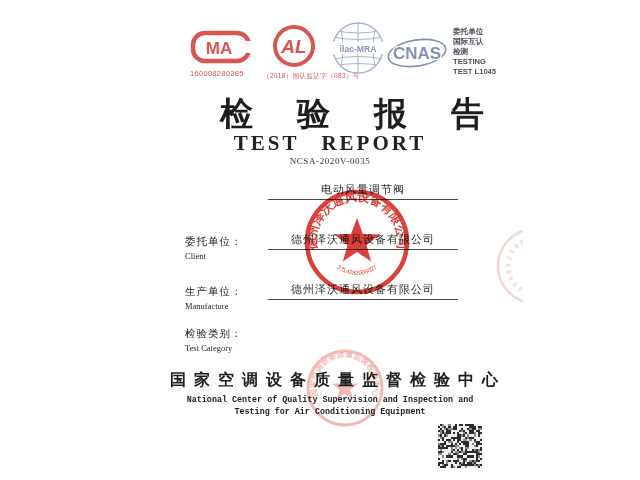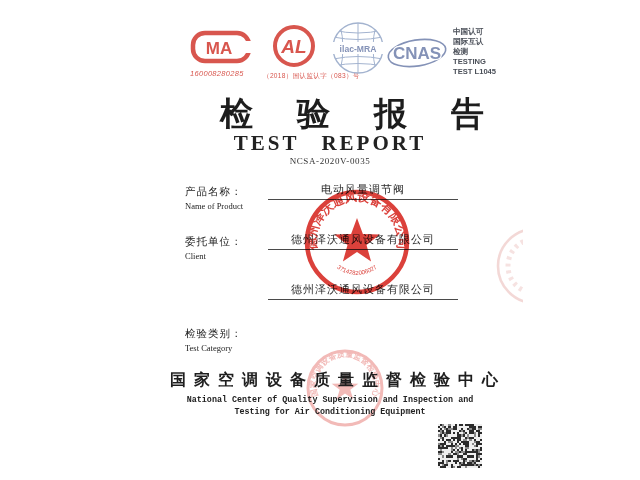--- a/index.html
+++ b/index.html
@@ -46,21 +46,21 @@
 
 <div id="page">
 
 
   <div class="abs" style="left:190px;top:30px;">
     <svg width="62" height="36">
       <rect x="3" y="3" width="56" height="28" rx="12" fill="none" stroke="#d8564e" stroke-width="4.5"></rect>
       <rect x="52" y="11" width="10" height="12" fill="#ffffff"></rect>
       <text x="29" y="24" font-size="17" font-weight="bold" fill="#d8564e" text-anchor="middle" font-family="Liberation Sans,sans-serif">MA</text>
     </svg>
-    <div class="logo-caption" style="margin-top:-1px;font-style:italic;">160008280285</div>
+    <div class="logo-caption" style="margin-top:-1px;">160008280285</div>
   </div>
 
   <div class="abs" style="left:263px;top:24px;width:110px;">
     <svg width="46" height="44" style="margin-left:8px;">
       <circle cx="23" cy="22" r="19" fill="none" stroke="#d8564e" stroke-width="4"></circle>
       <text x="23" y="29" font-size="19" font-weight="bold" font-style="italic" fill="#d8564e" text-anchor="middle" font-family="Liberation Sans,sans-serif">AL</text>
     </svg>
     <div class="logo-caption" style="font-size:6.6px;">（2018）国认监认字（083）号</div>
   </div>
 
@@ -83,43 +83,43 @@
     <rect x="2" y="21" width="52" height="12" fill="#ffffff"></rect>
     <text x="28" y="30.5" font-size="8.6" font-weight="bold" fill="#8492b7" text-anchor="middle" font-family="Liberation Sans,sans-serif">ilac-MRA</text>
   </svg>
 
   <svg class="abs" style="left:386px;top:34px;" width="62" height="40">
     <ellipse cx="31" cy="19" rx="29" ry="13" fill="none" stroke="#8492b7" stroke-width="1.6" transform="rotate(-9 31 19)"></ellipse>
     <text x="31" y="25" font-size="17" font-weight="bold" fill="#8492b7" text-anchor="middle" font-family="Liberation Sans,sans-serif" style="paint-order:stroke;stroke:#ffffff;stroke-width:2.5px;">CNAS</text>
   </svg>
 
   <div class="abs accred" style="left:453px;top:27px;">
-    <div>中国认可</div>
+    <div>委托单位</div>
     <div>国际互认</div>
     <div>检测</div>
     <div>TESTING</div>
     <div>TEST L1045</div>
   </div>
 
   <div class="abs title-cn">检验报告</div>
   <div class="abs title-en">TEST REPORT</div>
   <div class="abs report-no">NCSA-2020V-0035</div>
 
-  <div class="abs" style="left:185px;top:185px;">
-    <div class="f-label-cn">产品名称：</div>
-    <div class="f-label-en">Name of Product</div>
-  </div>
   <div class="abs" style="left:185px;top:235px;">
     <div class="f-label-cn">委托单位：</div>
     <div class="f-label-en">Client</div>
   </div>
 
   <div class="abs f-line" style="left:268px;top:182px;">电动风量调节阀</div>
   <div class="abs f-line" style="left:268px;top:232px;">德州泽沃通风设备有限公司</div>
 
+  <div class="abs" style="left:185px;top:285px;">
+    <div class="f-label-cn">生产单位：</div>
+    <div class="f-label-en">Manufacture</div>
+  </div>
   <div class="abs f-line" style="left:268px;top:282px;">德州泽沃通风设备有限公司</div>
 
   <div class="abs" style="left:185px;top:327px;">
     <div class="f-label-cn">检验类别：</div>
     <div class="f-label-en">Test Category</div>
   </div>
 
   <svg class="abs stamp" style="left:303px;top:346px;opacity:.32;" width="84" height="84" viewBox="0 0 84 84">
     <defs>
         <path id="arcC" d="M 15.7 52 A 29 29 0 1 1 68.3 52" fill="none"></path>

